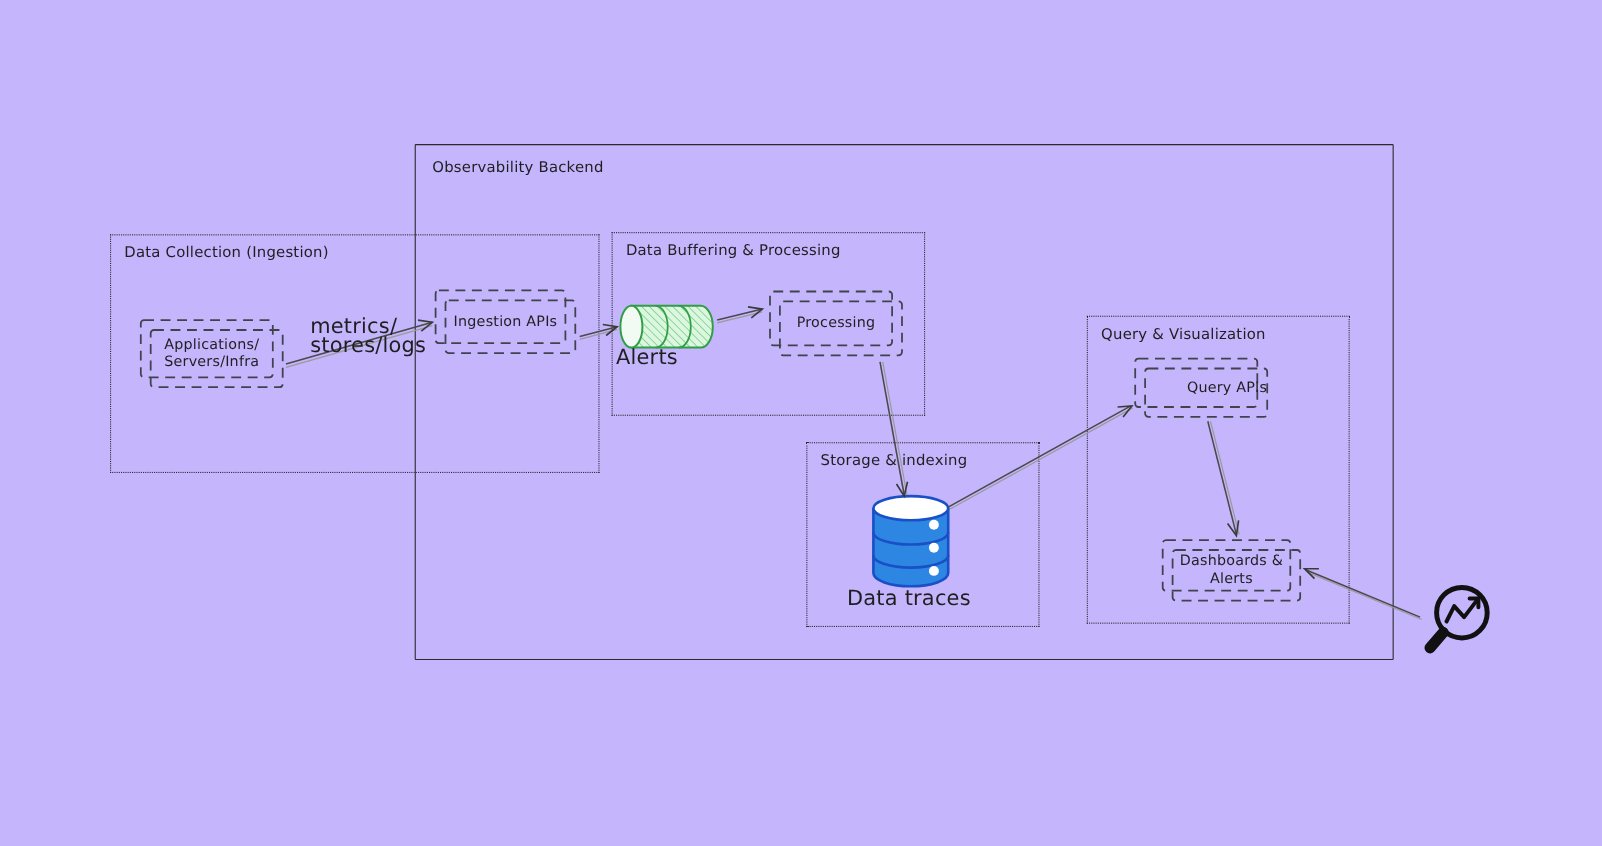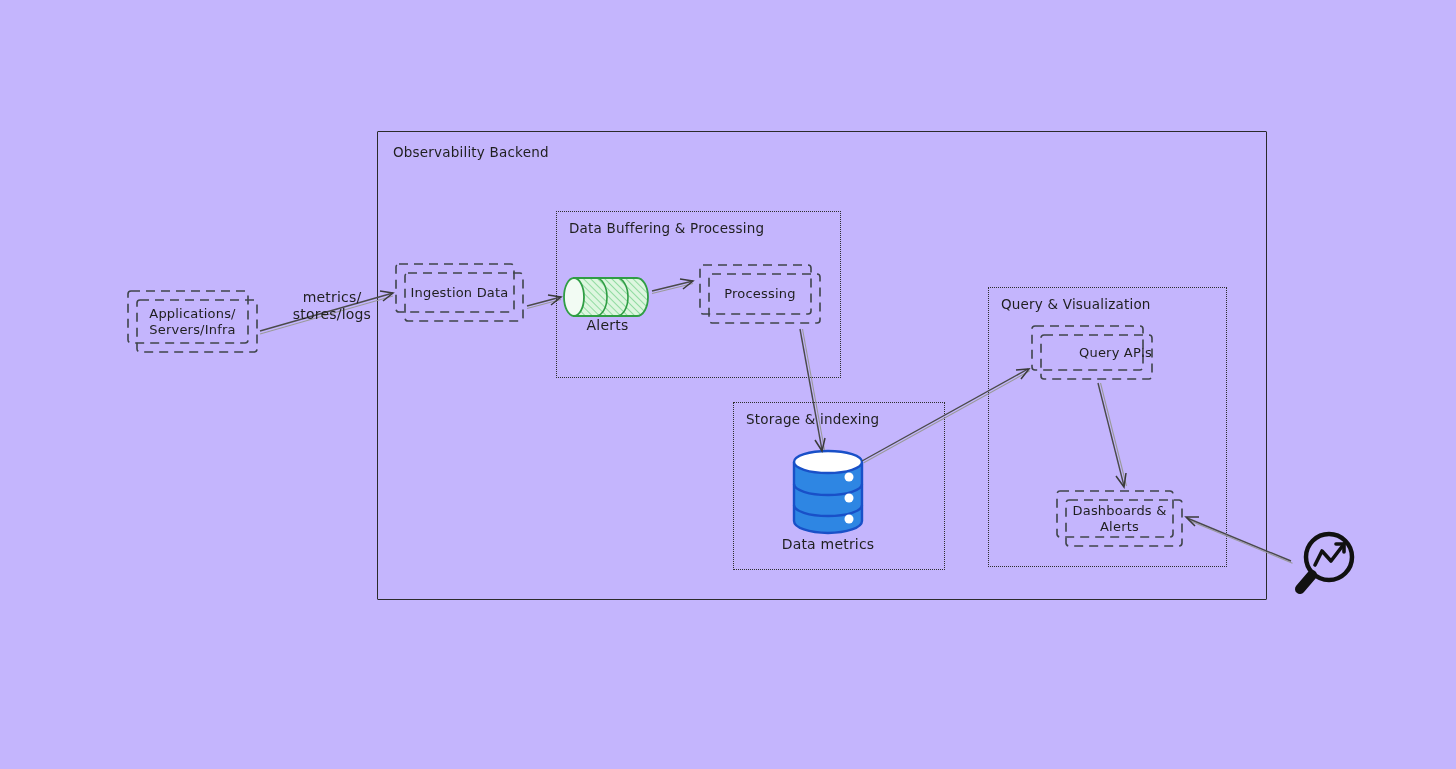--- a/index.html
+++ b/index.html
@@ -27,34 +27,37 @@
   .nlabel{
     display:flex;flex-direction:column;align-items:center;justify-content:center;
     text-align:center;font-size:13px;line-height:16px;letter-spacing:.2px;z-index:3;white-space:nowrap;
   }
   #nl-apps{left:128px;top:291px;width:129px;height:61px;text-align:center;}
   #nl-ingestion{left:396px;top:264px;width:127px;height:57px;}
   #nl-processing{left:700px;top:265px;width:120px;height:58px;}
   #nl-queryapis{left:1032px;top:326px;width:120px;height:53px;align-items:flex-end;}
   #nl-dashboards{left:1057px;top:491px;width:125px;height:55px;}
   
-  .flabel{font-size:14px;line-height:17px;text-align:center;letter-spacing:.2px;z-index:3;white-space:nowrap;}
+  .flabel{font-size:19px;line-height:17px;letter-spacing:.2px;z-index:3;white-space:nowrap;}
   #lbl-metrics{left:282px;top:289px;width:100px;}
   #lbl-queues{left:560px;top:317px;width:95px;}
   #lbl-datastores{left:770px;top:536px;width:116px;}
 </style>
 </head>
 <body>
 
 <div id="canvas">
 
   <div class="abs" id="backend">
     <div class="btitle">Observability Backend</div>
   </div>
 
+  <div class="abs group" id="group-collection">
+    <div class="gtitle">Data Collection (Ingestion)</div>
+  </div>
   <div class="abs group" id="group-buffering">
     <div class="gtitle">Data Buffering &amp; Processing</div>
   </div>
   <div class="abs group" id="group-storage">
     <div class="gtitle">Storage &amp; indexing</div>
   </div>
   <div class="abs group" id="group-query">
     <div class="gtitle">Query &amp; Visualization</div>
   </div>
 
@@ -146,33 +149,33 @@
       <path d="M1315 565 L1322 551 L1331 561 L1344 544" fill="none" stroke="#111111" stroke-width="3.6" stroke-linejoin="round" stroke-linecap="round"></path>
       <path d="M1336 544 L1344 544 L1344 552" fill="none" stroke="#111111" stroke-width="3.6" stroke-linejoin="round" stroke-linecap="round"></path>
     </g>
   </svg>
 
   <div class="abs nlabel" id="nl-apps">
     <span>Applications/</span>
     <span>Servers/Infra</span>
   </div>
   <div class="abs nlabel" id="nl-ingestion">
-    <span>Ingestion Data</span>
+    <span>Ingestion APIs</span>
   </div>
   <div class="abs nlabel" id="nl-processing">
     <span>Processing</span>
   </div>
   <div class="abs nlabel" id="nl-queryapis">
     <span>Query APIs</span>
   </div>
   <div class="abs nlabel" id="nl-dashboards">
     <span>Dashboards &amp;</span>
     <span>Alerts</span>
   </div>
 
   <div class="abs flabel" id="lbl-metrics">
     <span style="display:block">metrics/</span>
     <span style="display:block">stores/logs</span>
   </div>
   <div class="abs flabel" id="lbl-queues">Alerts</div>
-  <div class="abs flabel" id="lbl-datastores">Data metrics</div>
+  <div class="abs flabel" id="lbl-datastores">Data traces</div>
 
 </div>
 
 </body></html>

